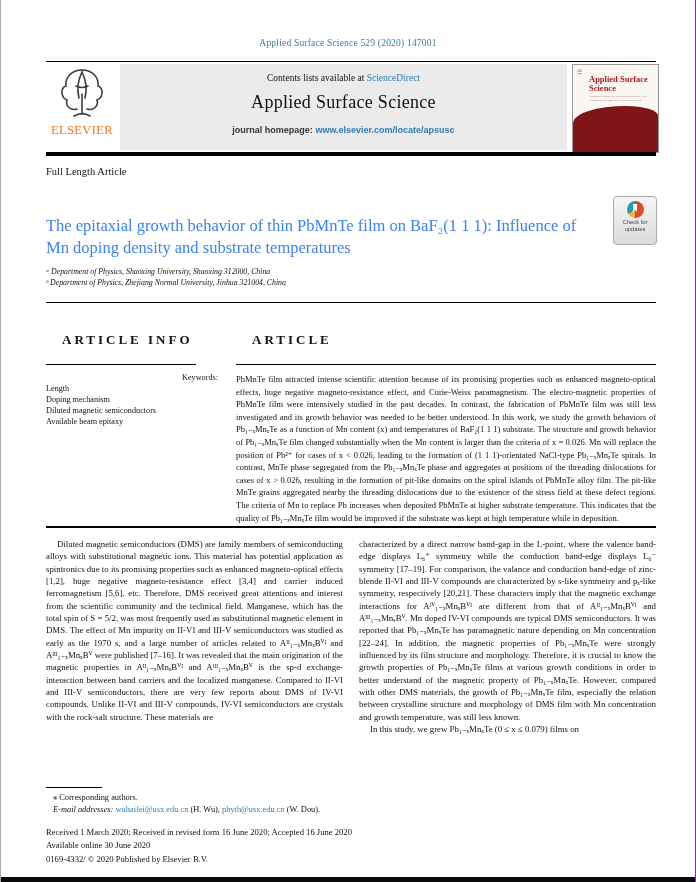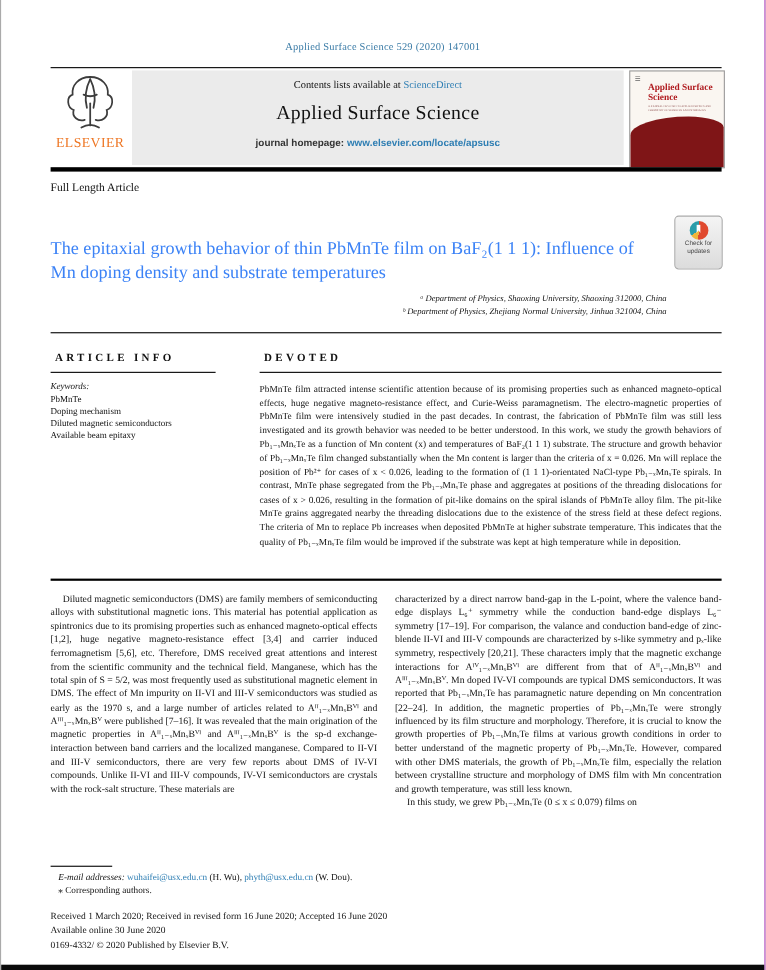--- a/index.html
+++ b/index.html
@@ -38,27 +38,27 @@
   .title{position:absolute;top:183px;left:45px;width:552px;font-size:16.5px;line-height:21.5px;color:#3b82f6;margin-top:32px;}
   .badge{position:absolute;top:196px;left:612px;width:42px;height:47px;border:1px solid #a9a9a9;
          border-radius:4px;background:linear-gradient(#f4f4f4,#dcdcdc);text-align:center;cursor:pointer;}
   .badge .cm{width:17px;height:17px;border-radius:50%;margin:4px auto 1px;
              background:conic-gradient(#e0492e 0 52%,#f0b63b 52% 66%,#2b9daa 66% 100%);position:relative;}
   .badge .cm::after{content:"";position:absolute;left:6.5px;top:3px;width:4px;height:8px;background:#fff;
              clip-path:polygon(0 0,100% 0,100% 100%,50% 70%,0 100%);}
   .badge .bt{font-family:"Liberation Sans","DejaVu Sans",sans-serif;font-size:5.8px;line-height:6.5px;color:#444;}
 
   .authors{position:absolute;top:232px;left:45px;width:600px;font-size:11.2px;line-height:15px;color:#000;}
-  .affils{position:absolute;top:267px;left:45px;width:560px;font-style:italic;font-size:7.8px;line-height:10.5px;text-align:right;}
+  .affils{position:absolute;top:267px;left:45px;width:560px;font-style:italic;font-size:7.8px;line-height:10.5px;}
 
   .info-col{position:absolute;top:316px;left:45px;width:172px;}
   .abs-col{position:absolute;top:316px;left:235px;width:420px;}
-  .sec-head{font-size:10px;font-weight:bold;letter-spacing:3px;margin:4px;}
+  .sec-head{font-size:13px;font-weight:bold;letter-spacing:3px;margin:16px;}
   .head-rule{height:1px;background:#000;margin:7px 0 8px 0;}
-  .kw-label{font-size:8.2px;font-style:italic;margin:0 0 1px 0;}
+  .kw-label{font-size:8.2px;margin:0 0 1px 0;text-align:right;}
   .kw{font-size:8.2px;line-height:11px;margin:0;}
   .abs-text{font-size:8.5px;line-height:12.6px;text-align:justify;margin:0;}
 
   .body-cols{position:absolute;top:538px;left:45px;width:610px;display:flex;gap:16px;}
   .col{width:297px;}
   .h-intro{font-size:9.8px;font-weight:bold;margin:0 0 13px 0;}
   .btext{font-size:8.8px;line-height:12.35px;text-align:justify;margin:0;}
   .indent{text-indent:11px;}
 
   .footnote{position:absolute;top:787px;left:45px;width:420px;font-size:8.4px;line-height:12px;}
@@ -125,50 +125,50 @@
     <div>ᵃ Department of Physics, Shaoxing University, Shaoxing 312000, China</div>
     <div>ᵇ Department of Physics, Zhejiang Normal University, Jinhua 321004, China</div>
   </div>
 
   <div class="rule rule-info-top"></div>
 
   <div class="info-col">
     <p class="sec-head">ARTICLE INFO</p>
     <div class="head-rule" style="width:150px"></div>
     <p class="kw-label">Keywords:</p>
-    <p class="kw">PbMnTe</p>
+    <p class="kw">Length</p>
     <p class="kw">Doping mechanism</p>
     <p class="kw">Diluted magnetic semiconductors</p>
     <p class="kw">Available beam epitaxy</p>
   </div>
 
   <div class="abs-col">
-    <p class="sec-head">DEVOTED</p>
+    <p class="sec-head">ARTICLE</p>
     <div class="head-rule" style="width:420px"></div>
     <p class="abs-text">PbMnTe film attracted intense scientific attention because of its promising properties such as enhanced magneto-optical effects, huge negative magneto-resistance effect, and Curie-Weiss paramagnetism. The electro-magnetic properties of PbMnTe film were intensively studied in the past decades. In contrast, the fabrication of PbMnTe film was still less investigated and its growth behavior was needed to be better understood. In this work, we study the growth behaviors of Pb₁₋ₓMnₓTe as a function of Mn content (x) and temperatures of BaF₂(1 1 1) substrate. The structure and growth behavior of Pb₁₋ₓMnₓTe film changed substantially when the Mn content is larger than the criteria of x = 0.026. Mn will replace the position of Pb²⁺ for cases of x &lt; 0.026, leading to the formation of (1 1 1)-orientated NaCl-type Pb₁₋ₓMnₓTe spirals. In contrast, MnTe phase segregated from the Pb₁₋ₓMnₓTe phase and aggregates at positions of the threading dislocations for cases of x &gt; 0.026, resulting in the formation of pit-like domains on the spiral islands of PbMnTe alloy film. The pit-like MnTe grains aggregated nearby the threading dislocations due to the existence of the stress field at these defect regions. The criteria of Mn to replace Pb increases when deposited PbMnTe at higher substrate temperature. This indicates that the quality of Pb₁₋ₓMnₓTe film would be improved if the substrate was kept at high temperature while in deposition.</p>
   </div>
 
   <div class="rule rule-mid"></div>
 
   <div class="body-cols">
     <div class="col">
       <p class="btext indent">Diluted magnetic semiconductors (DMS) are family members of semiconducting alloys with substitutional magnetic ions. This material has potential application as spintronics due to its promising properties such as enhanced magneto-optical effects [1,2], huge negative magneto-resistance effect [3,4] and carrier induced ferromagnetism [5,6], etc. Therefore, DMS received great attentions and interest from the scientific community and the technical field. Manganese, which has the total spin of S = 5/2, was most frequently used as substitutional magnetic element in DMS. The effect of Mn impurity on II-VI and III-V semiconductors was studied as early as the 1970 s, and a large number of articles related to Aᴵᴵ₁₋ₓMnₓBⱽᴵ and Aᴵᴵᴵ₁₋ₓMnₓBⱽ were published [7–16]. It was revealed that the main origination of the magnetic properties in Aᴵᴵ₁₋ₓMnₓBⱽᴵ and Aᴵᴵᴵ₁₋ₓMnₓBⱽ is the sp-d exchange-interaction between band carriers and the localized manganese. Compared to II-VI and III-V semiconductors, there are very few reports about DMS of IV-VI compounds. Unlike II-VI and III-V compounds, IV-VI semiconductors are crystals with the rock-salt structure. These materials are</p>
     </div>
     <div class="col">
       <p class="btext">characterized by a direct narrow band-gap in the L-point, where the valence band-edge displays L₆⁺ symmetry while the conduction band-edge displays L₆⁻ symmetry [17–19]. For comparison, the valance and conduction band-edge of zinc-blende II-VI and III-V compounds are characterized by s-like symmetry and pₓ-like symmetry, respectively [20,21]. These characters imply that the magnetic exchange interactions for Aᴵⱽ₁₋ₓMnₓBⱽᴵ are different from that of Aᴵᴵ₁₋ₓMnₓBⱽᴵ and Aᴵᴵᴵ₁₋ₓMnₓBⱽ. Mn doped IV-VI compounds are typical DMS semiconductors. It was reported that Pb₁₋ₓMnₓTe has paramagnetic nature depending on Mn concentration [22–24]. In addition, the magnetic properties of Pb₁₋ₓMnₓTe were strongly influenced by its film structure and morphology. Therefore, it is crucial to know the growth properties of Pb₁₋ₓMnₓTe films at various growth conditions in order to better understand of the magnetic property of Pb₁₋ₓMnₓTe. However, compared with other DMS materials, the growth of Pb₁₋ₓMnₓTe film, especially the relation between crystalline structure and morphology of DMS film with Mn concentration and growth temperature, was still less known.</p>
       <p class="btext indent">In this study, we grew Pb₁₋ₓMnₓTe (0 ≤ x ≤ 0.079) films on</p>
     </div>
   </div>
 
   <div class="footnote">
     <div class="fn-rule"></div>
+    <div class="fn-ind">⁎ Corresponding authors.</div>
     <div class="fn-ind">
       <span class="em-label">E-mail addresses: </span><a class="link">wuhaifei@usx.edu.cn</a><span> (H. Wu), </span><a class="link">phyth@usx.edu.cn</a><span> (W. Dou).</span>
     </div>
-    <div class="fn-ind">⁎ Corresponding authors.</div>
   </div>
 
   <div class="footer">
     <div>Received 1 March 2020; Received in revised form 16 June 2020; Accepted 16 June 2020</div>
     <div>Available online 30 June 2020</div>
     <div>0169-4332/ © 2020 Published by Elsevier B.V.</div>
   </div>
 
   <div class="bottom-bar"></div>
 </div>

